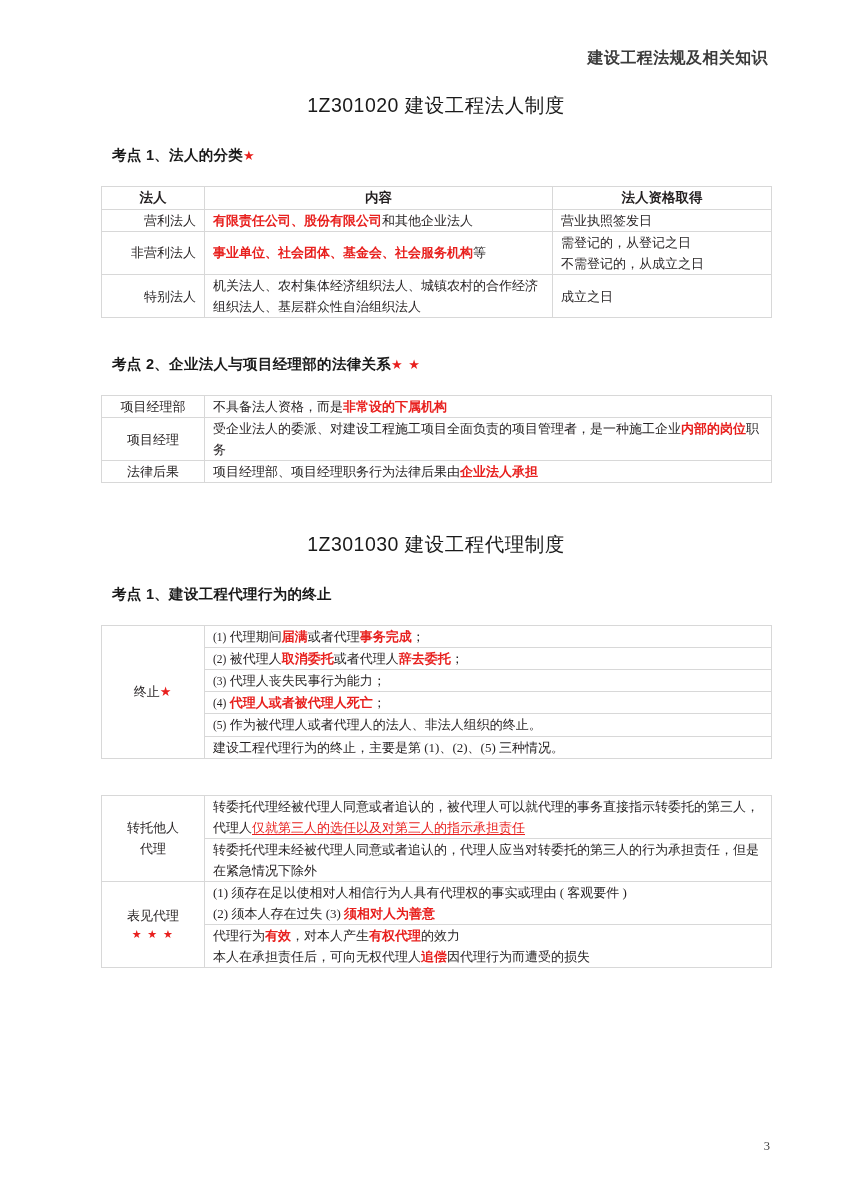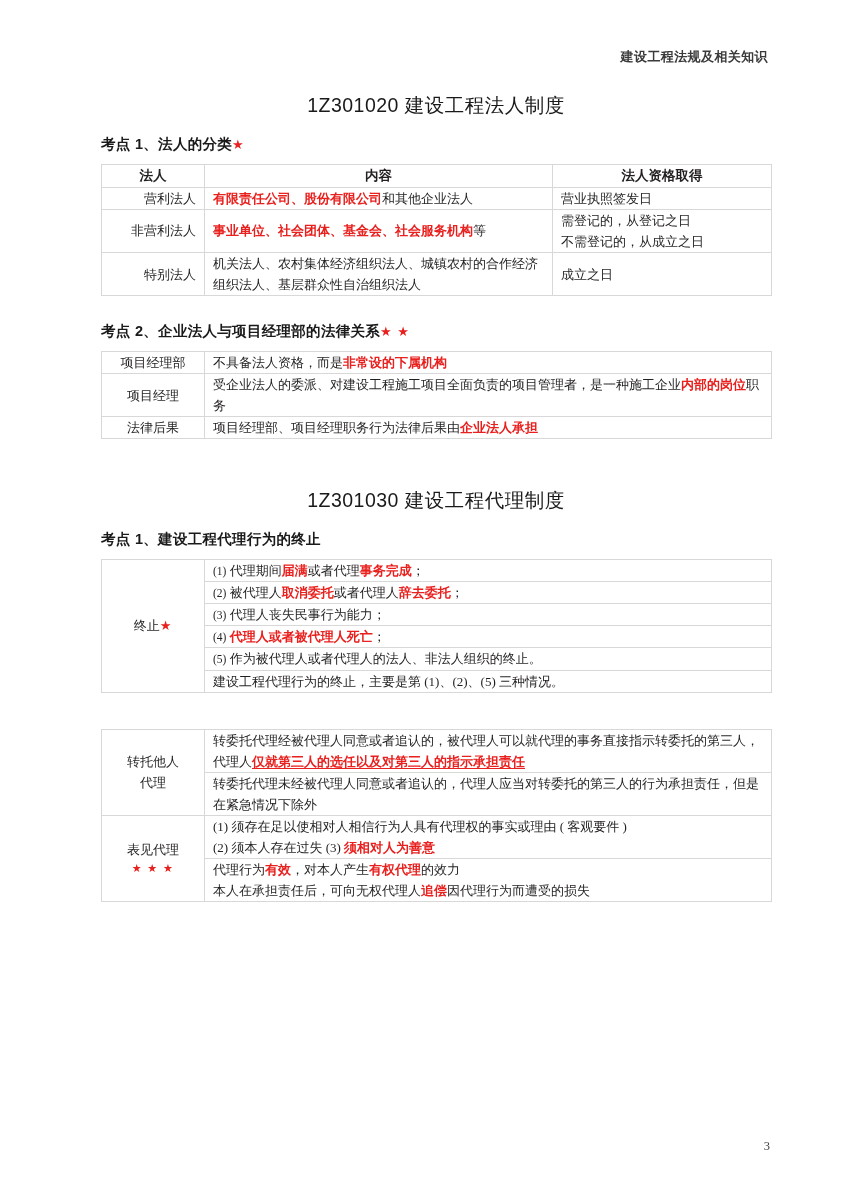--- a/index.html
+++ b/index.html
@@ -20,21 +20,21 @@
     width: 854px;
     height: 1198px;
     padding: 0;
     box-sizing: border-box;
   }
   .running-head {
     position: absolute;
     top: 48px;
     right: 86px;
     font-family: "Liberation Sans", "DejaVu Sans", sans-serif;
-    font-size: 13px;
+    font-size: 16px;
     font-weight: bold;
     color: #3b3b3b;
     letter-spacing: 0.4px;
   }
   .content {
     position: absolute;
     left: 101px;
     top: 92px;
     width: 670px;
   }
@@ -47,21 +47,21 @@
     padding: 0;
     color: #1a1a1a;
     letter-spacing: 0.5px;
   }
   .sec1-title { margin-top: 8px; }
   .sec2-title { margin-top: 0; }
   h2.kaodian {
     font-family: "Liberation Sans", "DejaVu Sans", sans-serif;
     font-size: 14.5px;
     font-weight: bold;
-    margin: 0;
+    margin: 11px;
     padding: 0;
     color: #1a1a1a;
     letter-spacing: 0.3px;
   }
   .star { color: #e8201e; font-size: 13px; letter-spacing: 1px; }
   .star-sm { color: #e8201e; font-size: 11px; letter-spacing: 1.5px; }
 
   table.doc {
     border-collapse: collapse;
     width: 670px;
@@ -84,21 +84,21 @@
   table.doc td.lbl {
     text-align: center;
     font-weight: normal;
     font-size: 13px;
   }
   table.doc td.plain-ctr {
     text-align: right;
     font-size: 13px;
   }
   .rd { color: #e8201e; font-weight: bold; margin-top: 20px; }
-  .rd-u { color: #e8201e; font-weight: bold; text-decoration: underline; text-underline-offset: 2px; }
+  .rd-u { color: #e8201e; font-weight: normal; text-decoration: underline; text-underline-offset: 2px; }
   .sm { font-size: 11.5px; }
 
   .spacer-a { height: 16px; }
   .gap-title-table { height: 10px; }
   .gap-table-kaodian { height: 26px; }
   .gap-big { height: 48px; }
 
   .pageno {
     position: absolute;
     right: 84px;

